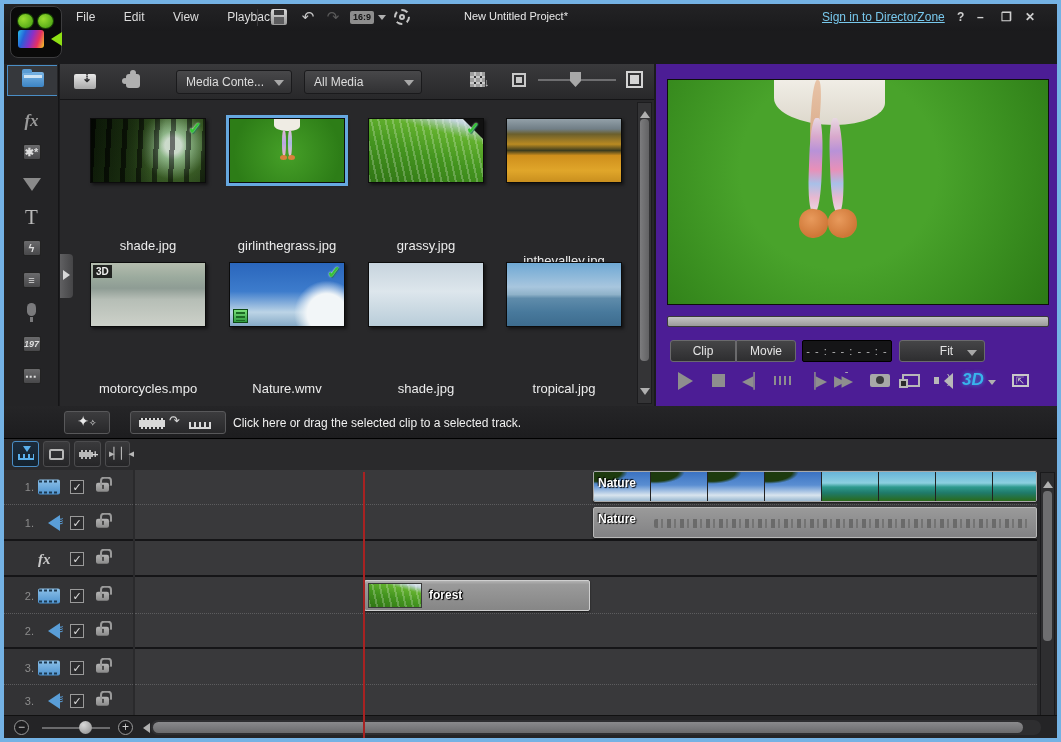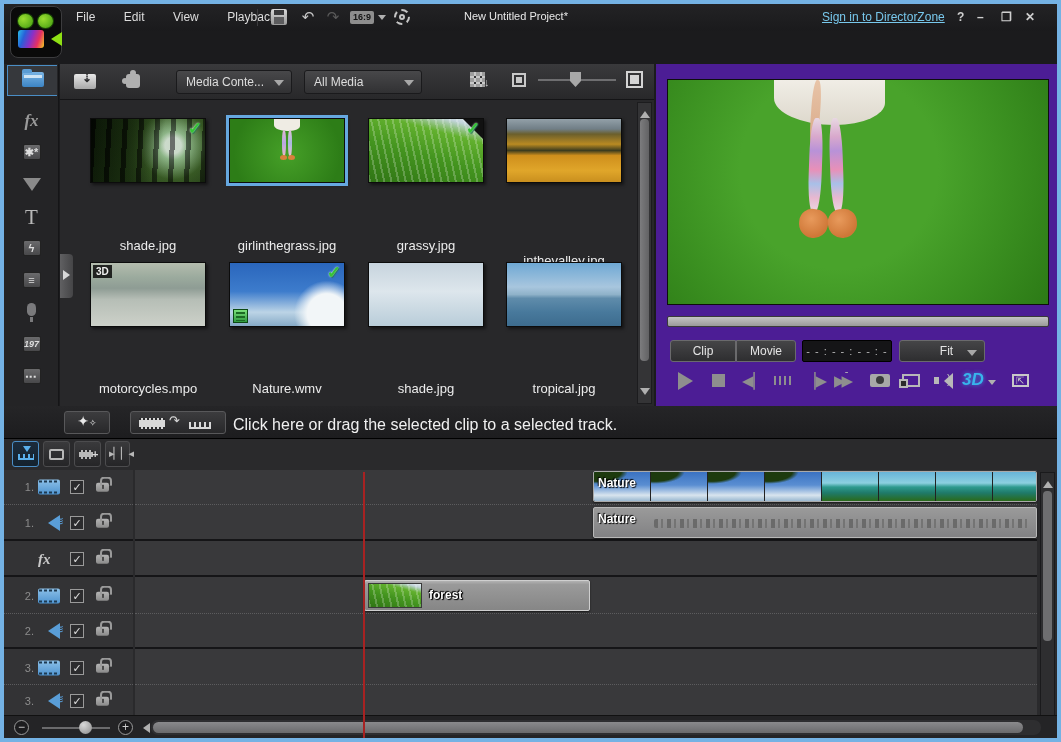--- a/index.html
+++ b/index.html
@@ -102,21 +102,21 @@
   #pv-ctrl2 { position:absolute; left:0; top:302px; width:401px; height:38px; }
   .tico { position:absolute; top:6px; color:#8e8e8e; font-size:15px; }
   .tico2 { position:absolute; top:6px; color:#b8b8b8; font-size:14px; }
   .playtri { width:0; height:0; border:9px solid transparent; border-left:15px solid #8e8e8e; }
   .stopsq { width:13px; height:13px; background:#8e8e8e; margin-top:2px; }
   #ico-3d { color:#38b4ec; font-weight:bold; font-style:italic; font-size:17px; text-shadow:0 0 4px rgba(60,180,240,.7); }
 
   
   #funcbar { position:absolute; left:0; top:402px; width:1053px; height:33px; background:linear-gradient(#252527,#1d1d1f); border-bottom:1px solid #000; }
   .fbtn { position:absolute; top:5px; height:23px; background:linear-gradient(#3c3c3e,#28282a); border:1px solid #58585a; border-radius:3px; color:#ddd; text-align:center; }
-  #hint { position:absolute; left:229px; top:10px; color:#f0f0f0; font-size:16px; }
+  #hint { position:absolute; left:229px; top:10px; color:#f0f0f0; font-size:12px; }
 
   
   #timeline { position:absolute; left:0; top:435px; width:1053px; height:299px; background:#2a2a2c; }
   #tl-tools { position:absolute; left:0; top:2px; width:126px; height:28px; }
   .tlbtn { position:absolute; top:0; width:27px; height:26px; background:linear-gradient(#3a3a3c,#252527); border:1px solid #4c4c4e; border-radius:3px; }
   .tlbtn.active { border-color:#4a8ec6; background:linear-gradient(#1c2c3c,#14222e); }
   #ruler { position:absolute; left:129px; top:2px; width:904px; height:28px; background:#262628; border-bottom:1px solid #101010; }
   .rlabel { position:absolute; top:3px; color:#c89232; font-size:10.5px; }
   #ticks { position:absolute; left:0; bottom:1px; width:100%; height:7px; background:repeating-linear-gradient(90deg,#6e6a56 0 1px, transparent 1px 20.6px); }
   #playhead { position:absolute; left:215px; top:12px; width:26px; height:16px; background:linear-gradient(#f0b428,#d89a18); border:1px solid #8a6208; z-index:8; }

